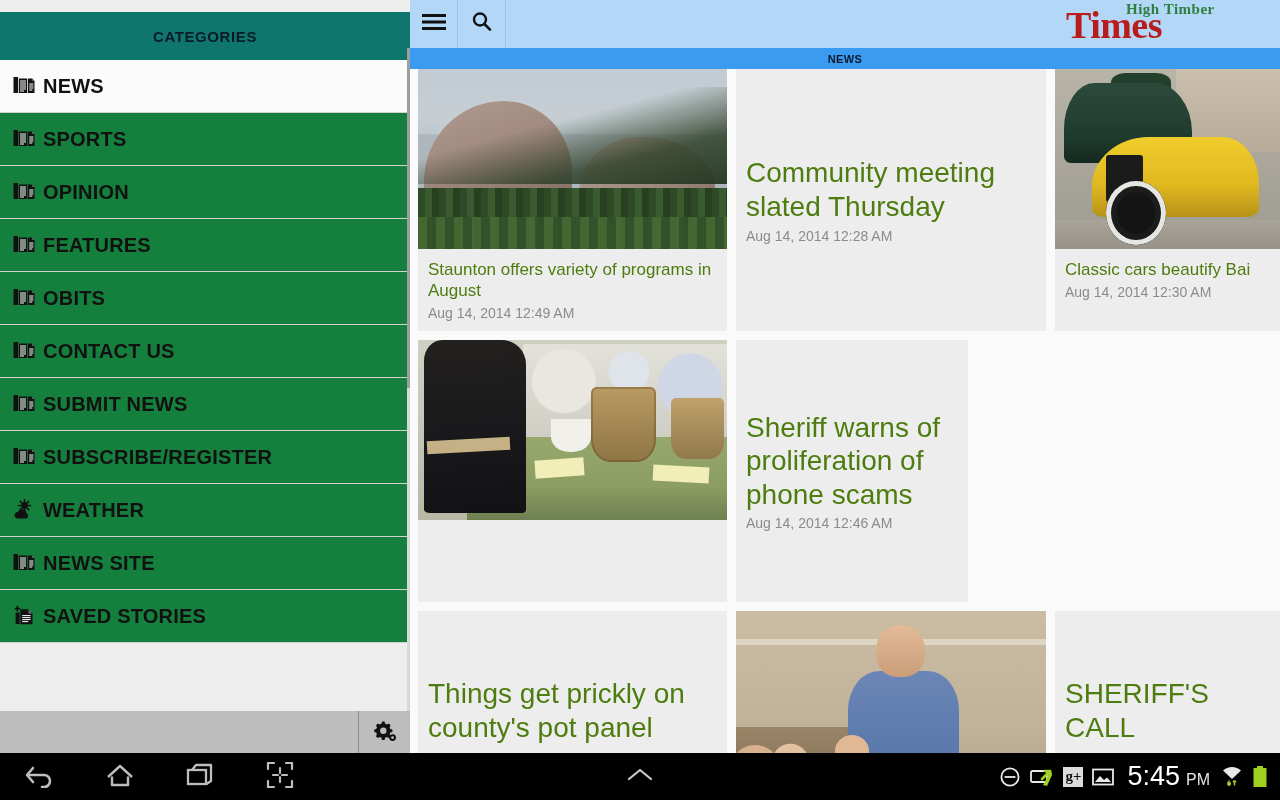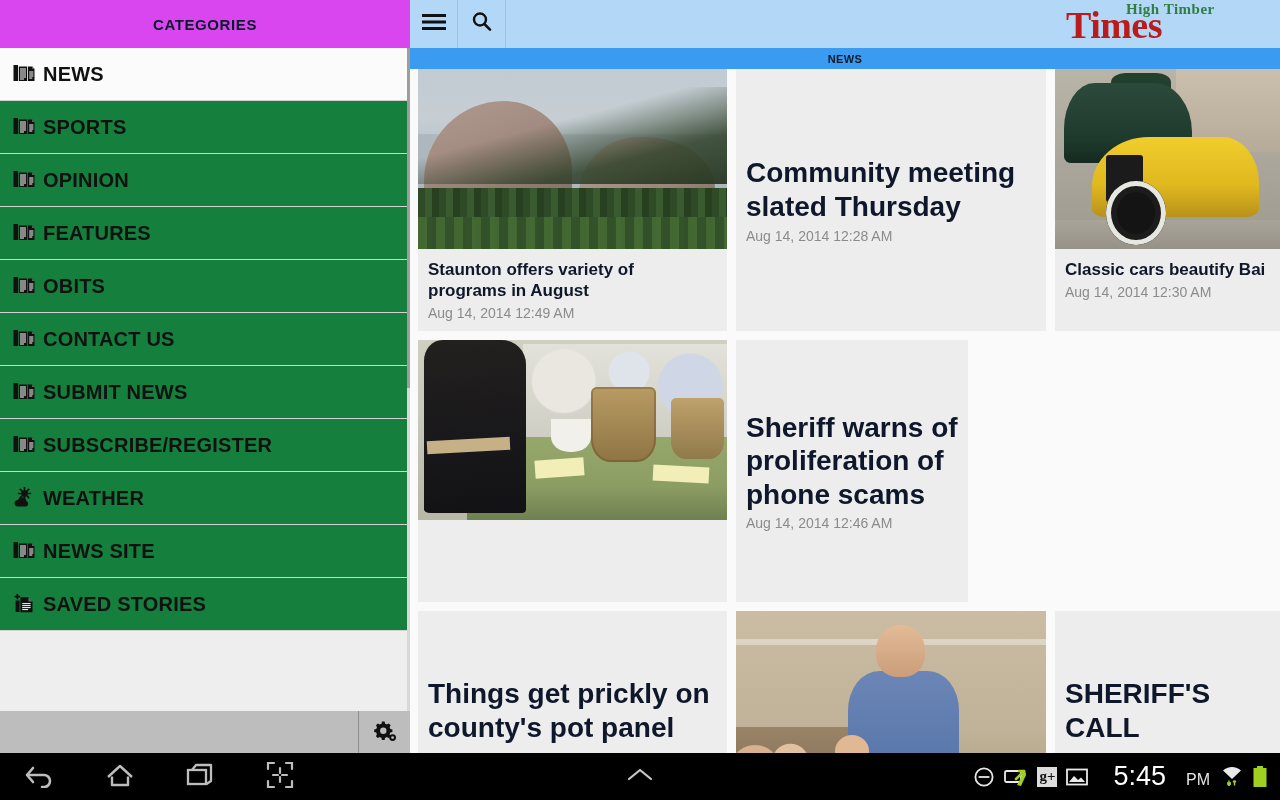--- a/index.html
+++ b/index.html
@@ -7,23 +7,23 @@
   body { font-family:"Liberation Sans", sans-serif; }
 
   #root { position:relative; width:1280px; height:800px; }
 
   
   #sidebar {
     position:absolute; left:0; top:0; width:410px; height:753px;
     background:#eeeeee; overflow:hidden;
   }
   #cat-header {
-    height:48px; background:#d946ef; color:#0a1a2a;
+    height:48px; background:#0f766e; color:#0a1a2a;
     display:flex; align-items:center; justify-content:center;
-    font-size:15px; font-weight:bold; letter-spacing:0.6px;
+    font-size:15px; font-weight:bold; letter-spacing:0.6px;margin-top:12px;
   }
   #cat-list { position:relative; }
   .cat-item {
     position:relative; height:53px; display:flex; align-items:center;
     padding-left:13px; background:#15803d;
     border-bottom:1px solid #d2d2d2;
   }
   .cat-item.selected { background:#fbfbfb; }
   .cat-icon { width:30px; display:flex; align-items:center; justify-content:flex-start; }
   .cat-label {
@@ -96,21 +96,21 @@
     position:absolute; left:0; top:69px; width:870px; height:684px;
     padding:0 0 0 8px;
   }
   .grid-row { display:flex; gap:9px; margin-bottom:9px; }
   .card {
     background:#ededed; overflow:hidden; position:relative; flex:none;
   }
   .card-img { width:100%; background:#cfcfcf; position:relative; overflow:hidden; }
   .card-body { padding:10px 10px 10px 10px; }
   .card-title {
-    font-size:17px; font-weight:bold; color:#0f172a; line-height:1.24;
+    font-size:17px; font-weight:normal; color:#4d7c0f; line-height:1.24;
   }
   .card-title.big { font-size:28px; line-height:1.2; }
   .card-date { font-size:14px; color:#8b8b8b; margin-top:4px; }
   .card-textonly { display:flex; flex-direction:column; justify-content:center; height:100%; }
 
   
   .photo { width:100%; height:100%; position:relative; }
   .ph-mountain {
     background:
       linear-gradient(180deg,#c2cbd2 0%,#c6ced4 28%,#bfc8ce 36%,transparent 36.5%),
@@ -256,21 +256,21 @@
   .nav-btn { width:80px; display:flex; align-items:center; justify-content:center; }
   #nav-spacer { flex:1; }
   #nav-chevron { width:80px; display:flex; align-items:center; justify-content:center; }
   #status-tray {
     position:absolute; right:8px; top:0; height:47px;
     display:flex; align-items:center; gap:9px; padding-right:4px;
   }
   .tray-icon { display:flex; align-items:center; justify-content:center; }
   #clock {
     color:#fff; font-size:27px; font-weight:normal; letter-spacing:0px;
-    display:flex; align-items:baseline; gap:20px; margin:0 2px 0 16px;
+    display:flex; align-items:baseline; gap:6px; margin:0 2px 0 4px;
   }
   #clock .ampm { font-size:16px; color:#e5e5e5; }
   .gplus-box {
     width:20px; height:20px; background:#dcdcdc; color:#111;
     font-family:"Liberation Serif", serif; font-weight:bold; font-size:15px;
     display:flex; align-items:center; justify-content:center; line-height:1;
   }
 </style>
 </head>
 <body>

